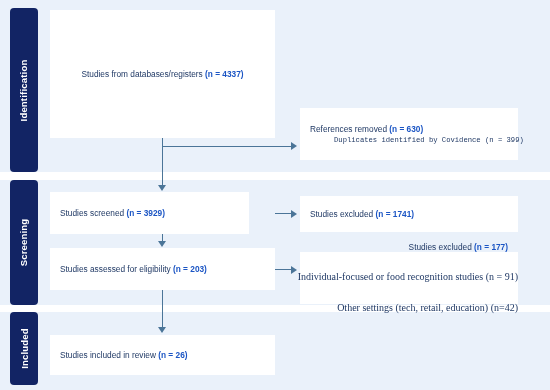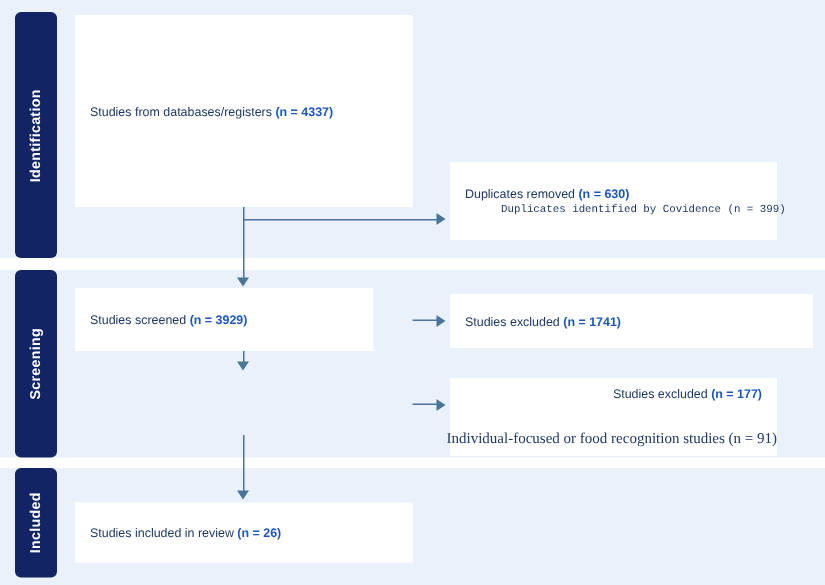--- a/index.html
+++ b/index.html
@@ -45,28 +45,28 @@
     padding:0 10px;white-space:nowrap;
   }
   .count{color:#1b55c4;font-weight:bold;}
   .sub{
     font-size:7.2px;color:#1f3864;line-height:1.5;
     padding-left:34px;white-space:nowrap;font-family:Liberation Mono, monospace;
   }
   .sub.serif{font-family:Liberation Serif, serif;font-size:10px;margin-top:16px;}
 
   
-  #box-databases{left:50px;top:10px;width:225px;height:128px;}
+  #box-databases{left:50px;top:10px;width:225px;height:128px;align-items:center;}
   #box-screened{left:50px;top:192px;width:199px;height:42px;}
   #box-eligibility{left:50px;top:248px;width:225px;height:42px;}
   #box-included{left:50px;top:335px;width:225px;height:40px;}
 
   
   #box-references-removed{left:300px;top:108px;width:218px;height:52px;}
-  #box-excluded-screening{left:300px;top:196px;width:242px;height:36px;}
+  #box-excluded-screening{left:300px;top:196px;width:218px;height:36px;}
   #box-excluded-eligibility{left:300px;top:252px;width:218px;height:52px;align-items:flex-end;}
 
   
   .conn{position:absolute;background:#4b7598;}
   .vline{width:1.4px;}
   .hline{height:1.4px;}
   .arrow-down{
     position:absolute;width:0;height:0;
     border-left:4.2px solid transparent;
     border-right:4.2px solid transparent;
@@ -132,35 +132,39 @@
   <div class="conn vline" id="conn-trunk-3"></div>
   <div class="arrow-down" id="arrow-to-included"></div>
   <div class="conn hline" id="conn-branch-3"></div>
   <div class="arrow-right" id="arrow-to-excluded-eligibility"></div>
 
   <div class="box" id="box-databases">
     <div class="box-line"><span>Studies from databases/registers </span><span class="count">(n = 4337)</span></div>
   </div>
 
   <div class="box" id="box-references-removed">
-    <div class="box-line"><span>Duplicates removed </span><span class="count">(n = 630)</span></div>
+    <div class="box-line"><span>References removed </span><span class="count">(n = 630)</span></div>
     <div class="sub">Duplicates identified by Covidence (n = 399)</div>
   </div>
 
   <div class="box" id="box-screened">
     <div class="box-line"><span>Studies screened </span><span class="count">(n = 3929)</span></div>
   </div>
 
   <div class="box" id="box-excluded-screening">
     <div class="box-line"><span>Studies excluded </span><span class="count">(n = 1741)</span></div>
   </div>
 
+  <div class="box" id="box-eligibility">
+    <div class="box-line"><span>Studies assessed for eligibility </span><span class="count">(n = 203)</span></div>
+  </div>
 
   <div class="box" id="box-excluded-eligibility">
     <div class="box-line"><span>Studies excluded </span><span class="count">(n = 177)</span></div>
     <div class="sub serif">Individual-focused or food recognition studies (n = 91)</div>
+    <div class="sub serif">Other settings (tech, retail, education) (n=42)</div>
   </div>
 
   <div class="box" id="box-included">
     <div class="box-line"><span>Studies included in review </span><span class="count">(n = 26)</span></div>
   </div>
 
 </div>
 
 </body></html>

